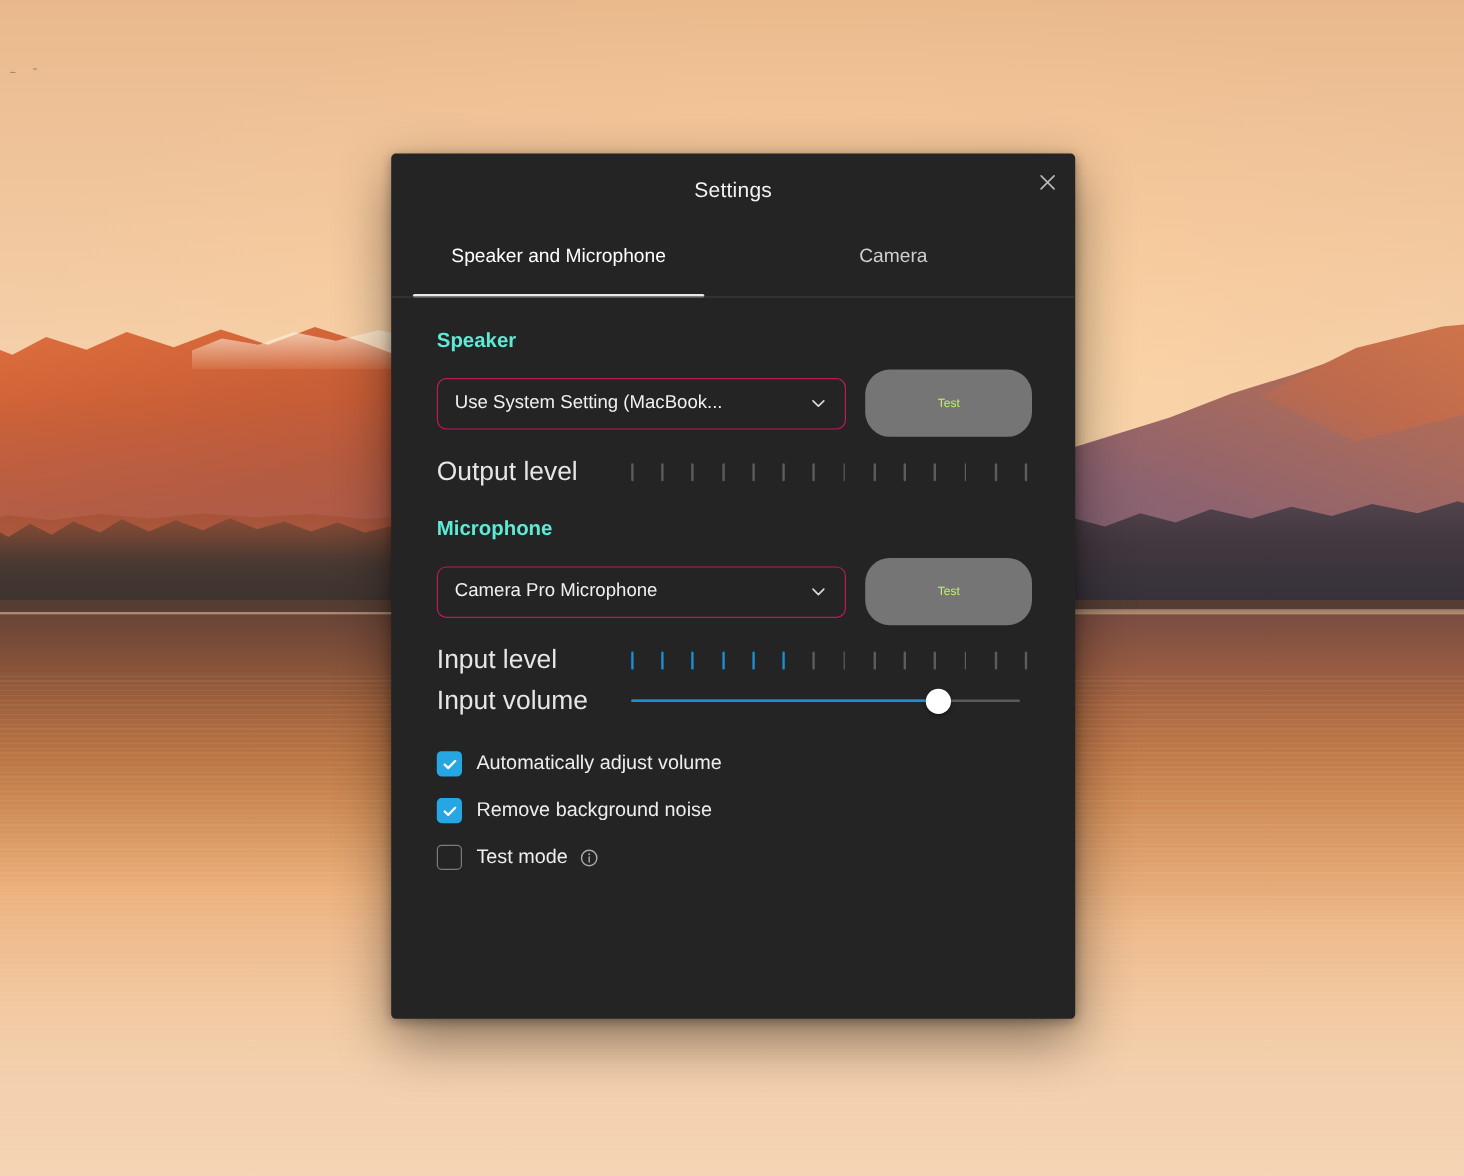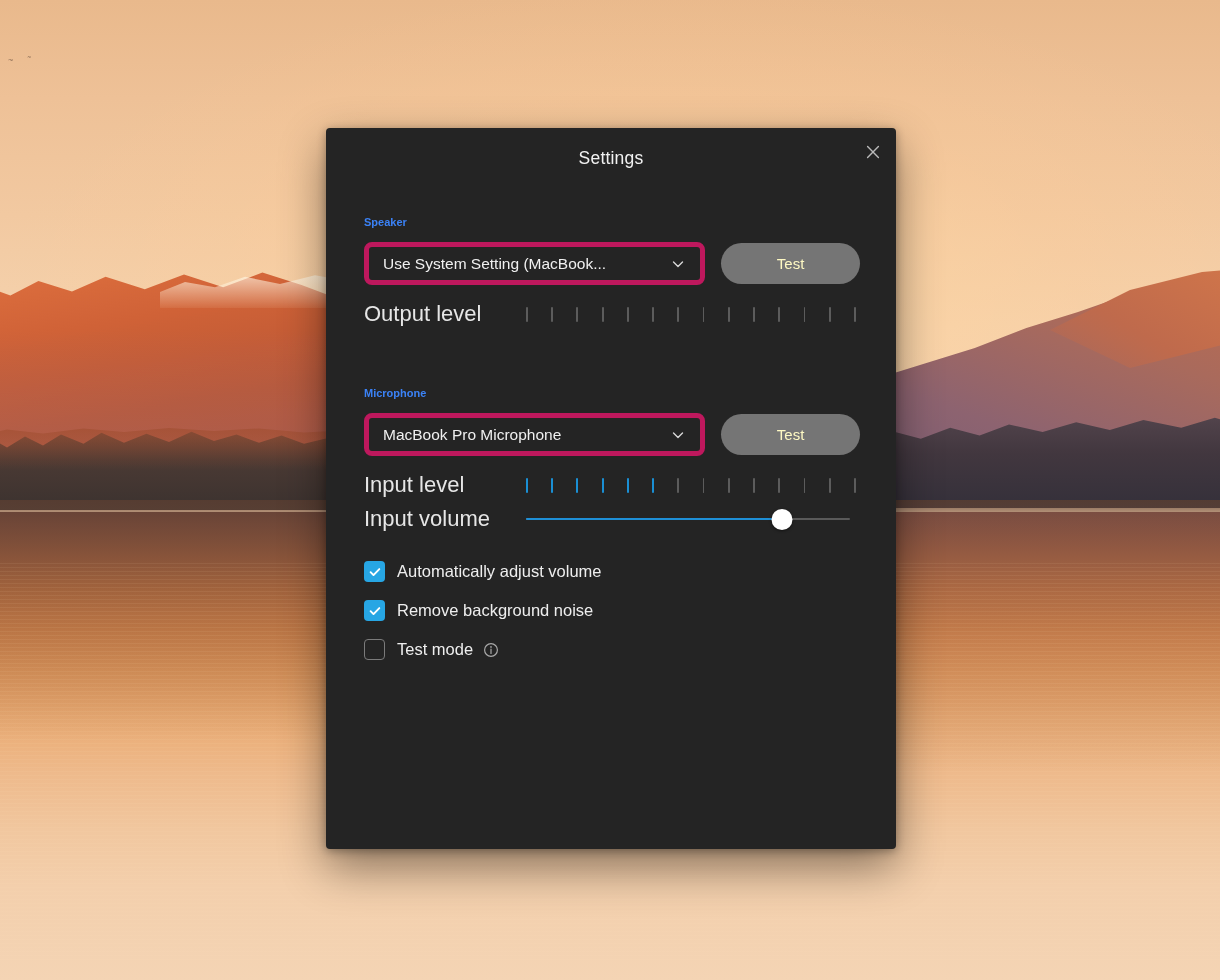--- a/index.html
+++ b/index.html
@@ -210,37 +210,37 @@
     left: 0; right: 0; bottom: 0;
     height: 1px;
     background: #3a3a3a;
   }
 
   .dialog-body {
     padding: 26px 36px 0 38px;
   }
 
   .section-title {
-    color: #3b82f6;
-    font-size: 11px;
+    color: #5eead4;
+    font-size: 17px;
     font-weight: bold;
     margin-bottom: 14px;
   }
-  .section-title.mic-title { margin-top: 56px; }
+  .section-title.mic-title { margin-top: 21px; }
 
   .device-row {
     display: flex;
     align-items: center;
     gap: 16px;
   }
   .device-select {
     position: relative;
     width: 344px;
     height: 43px;
-    border: 5px solid #be185d;
+    border: 1px solid #be185d;
     border-radius: 8px;
     background: #242424;
     display: flex;
     align-items: center;
     padding: 0 14px;
     cursor: pointer;
   }
   .device-select .device-label {
     color: #f0f0f0;
     font-size: 15.5px;
@@ -248,25 +248,25 @@
     overflow: hidden;
     flex: 1;
   }
   .chev {
     width: 16px; height: 16px;
     flex: 0 0 auto;
     margin-left: 8px;
   }
   .test-btn {
     width: 140px;
-    height: 41px;
+    height: 56px;
     border-radius: 20.5px;
     background: #757575;
-    color: #fef9c3;
-    font-size: 15px;
+    color: #bef264;
+    font-size: 10px;
     border: none;
     cursor: pointer;
     font-family: "Liberation Sans", sans-serif;
   }
 
   
   .meter-row, .volume-row {
     display: flex;
     align-items: center;
     height: 34px;
@@ -380,20 +380,29 @@
 
     <div class="dialog-titlebar">
       <div class="dialog-title">Settings</div>
       <div class="close-btn">
         <svg width="14" height="14" viewBox="0 0 14 14">
           <path d="M1.6 1.6 L12.4 12.4 M12.4 1.6 L1.6 12.4" stroke="#b9b9b9" stroke-width="1.4" stroke-linecap="round"></path>
         </svg>
       </div>
     </div>
 
+    <div class="tabbar">
+      <div class="tab tab-speaker active">
+        <span>Speaker and Microphone</span>
+      </div>
+      <div class="tab tab-camera">
+        <span>Camera</span>
+      </div>
+      <div class="tab-divider"></div>
+    </div>
 
     <div class="dialog-body">
 
       <div class="section-title">Speaker</div>
 
       <div class="device-row">
         <div class="device-select">
           <span class="device-label">Use System Setting (MacBook...</span>
           <svg class="chev" viewBox="0 0 16 16">
             <path d="M3.5 6 L8 10.5 L12.5 6" fill="none" stroke="#d8d8d8" stroke-width="1.4" stroke-linecap="round" stroke-linejoin="round"></path>
@@ -420,21 +429,21 @@
             <div class="tick"></div>
             <div class="tick"></div>
           </div>
       </div>
 
 
       <div class="section-title mic-title">Microphone</div>
 
       <div class="device-row">
         <div class="device-select">
-          <span class="device-label">MacBook Pro Microphone</span>
+          <span class="device-label">Camera Pro Microphone</span>
           <svg class="chev" viewBox="0 0 16 16">
             <path d="M3.5 6 L8 10.5 L12.5 6" fill="none" stroke="#d8d8d8" stroke-width="1.4" stroke-linecap="round" stroke-linejoin="round"></path>
           </svg>
         </div>
         <button class="test-btn">Test</button>
       </div>
 
       <div class="meter-row">
         <div class="row-label">Input level</div>
         <div class="meter" id="input-meter">

